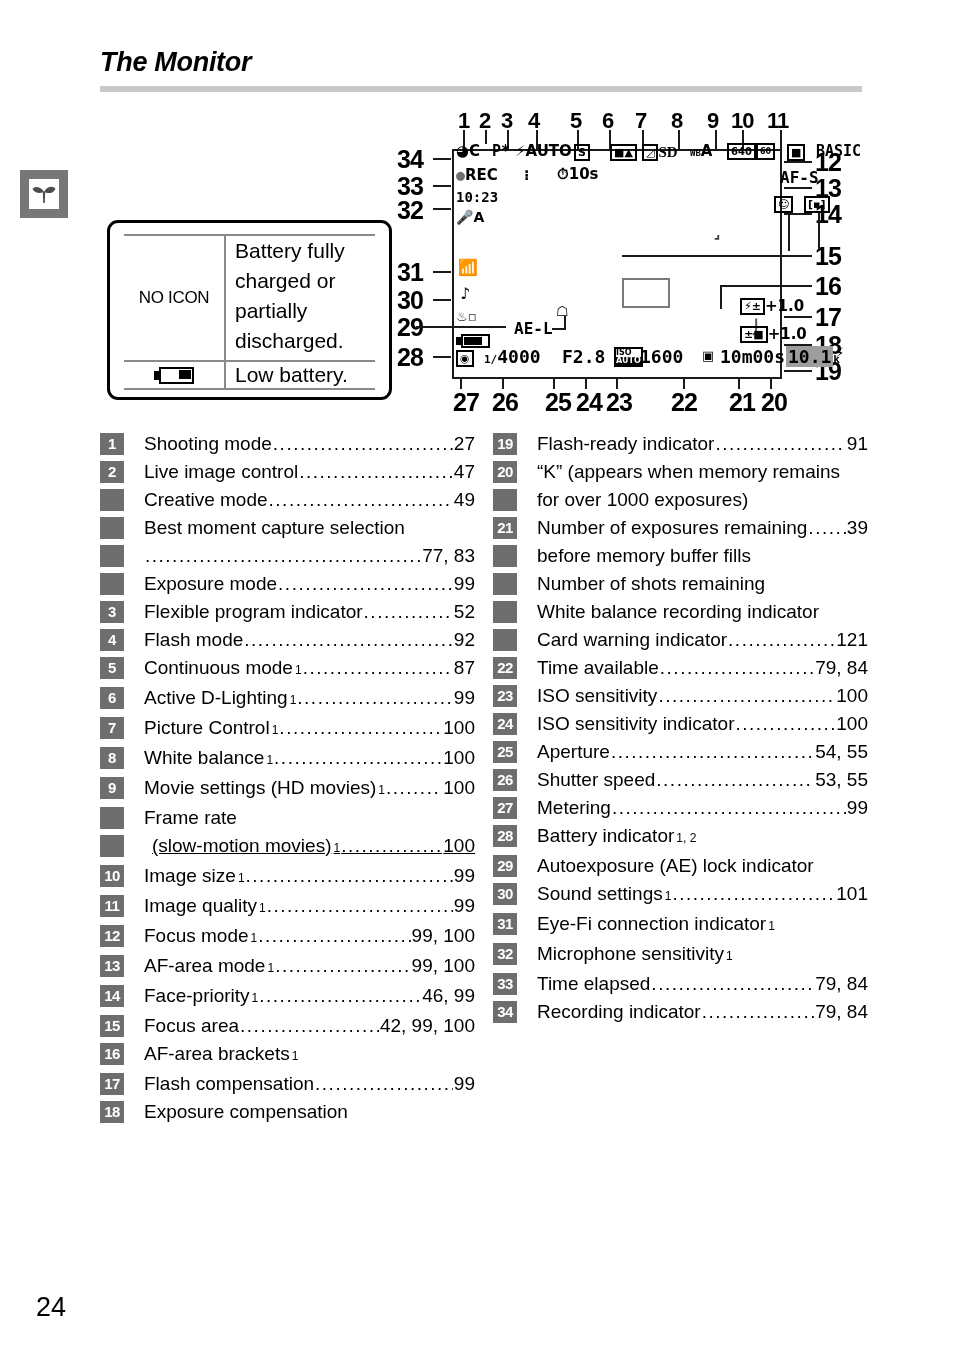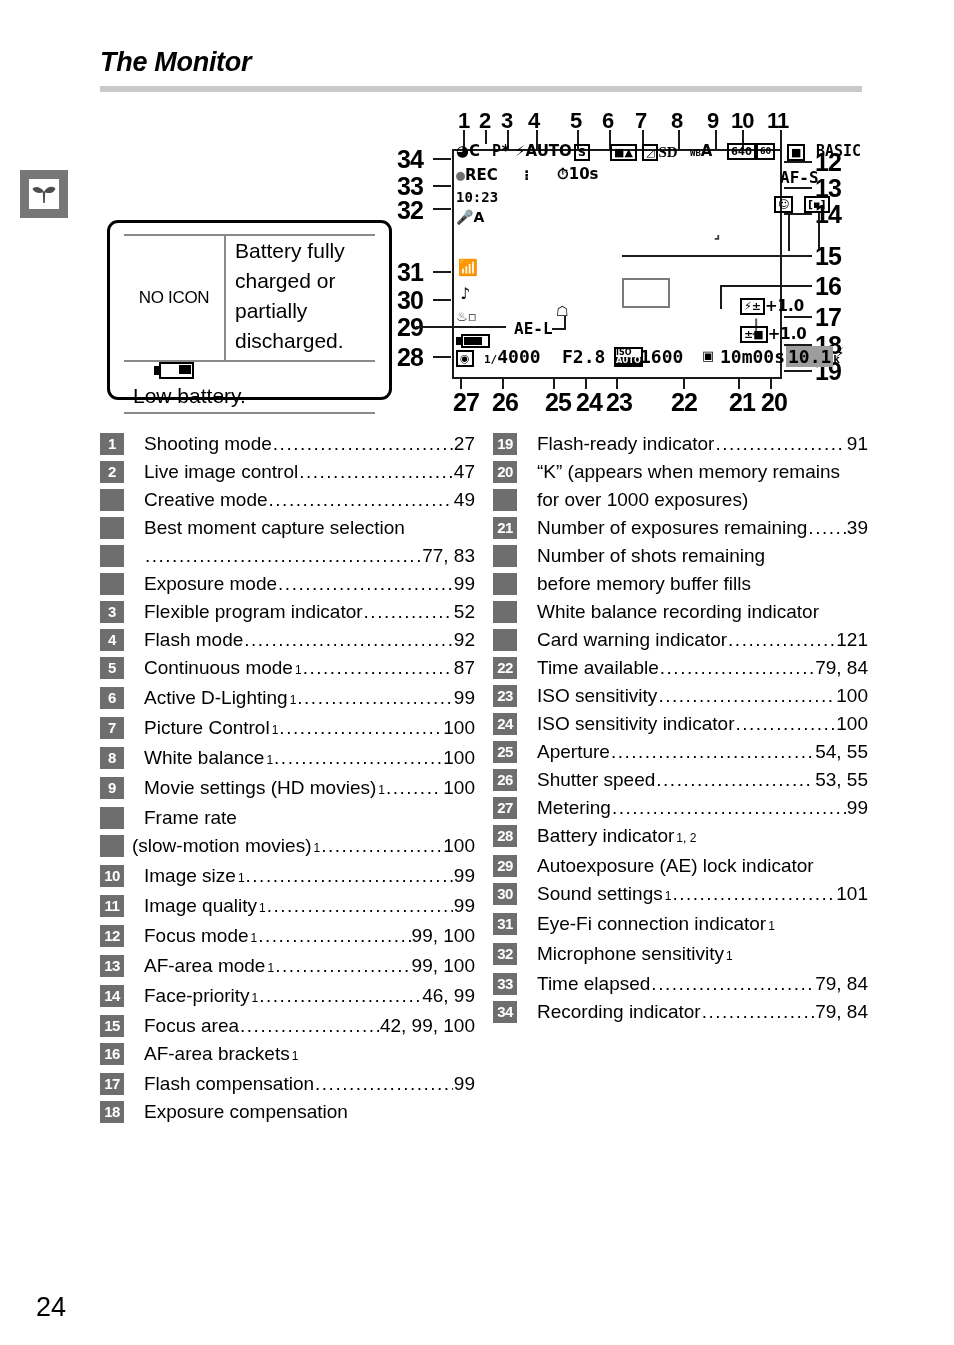--- a/index.html
+++ b/index.html
@@ -76,21 +76,21 @@
     letter-spacing: -0.3px;
   }
   .bb-vline { width: 2px; background: #8a8a8a; }
   .bb-cell-right {
     flex: 1;
     padding-left: 9px;
     font-size: 21px;
     line-height: 30px;
   }
   .bb-row-1 { height: 124px; }
-  .bb-row-2 { height: 50px; flex-direction: column; }
+  .bb-row-2 { height: 26px; }
   .bb-row-2 .bb-cell-right { display:flex; align-items:center; }
 
   .batt-glyph {
     display: inline-block;
     position: relative;
     width: 40px; height: 17px;
   }
   .batt-body {
     position: absolute; left: 5px; top: 0;
     width: 35px; height: 17px;
@@ -194,21 +194,21 @@
     flex: 1 1 auto;
     overflow: hidden;
     white-space: nowrap;
     letter-spacing: 1.5px;
     margin: 0 1px;
     font-size: 19px;
   }
   .pg { white-space: nowrap; }
   .etext.nodots .label { white-space: normal; }
 
-  .row-indent .etext { padding-left: 8px; }
+  .row-indent .etext { padding-left: 28px; text-decoration: underline; }
 
   
   .pageno {
     position: absolute;
     left: 36px;
     bottom: 22px;
     font-size: 27px;
   }
 </style>
 </head>
@@ -686,27 +686,27 @@
         <div class="badge">21</div>
         <div class="etext">
           <span class="label">Number of exposures remaining</span>
           <span class="dots">................................................................................</span>
           <span class="pg">39</span>
         </div>
       </div>
       <div class="entry">
         <div class="badge blank"></div>
         <div class="etext nodots">
+          <span class="label"> before memory buffer fills</span>
+        </div>
+      </div>
+      <div class="entry">
+        <div class="badge blank"></div>
+        <div class="etext nodots">
           <span class="label">Number of shots remaining</span>
-        </div>
-      </div>
-      <div class="entry">
-        <div class="badge blank"></div>
-        <div class="etext nodots">
-          <span class="label"> before memory buffer fills</span>
         </div>
       </div>
       <div class="entry">
         <div class="badge blank"></div>
         <div class="etext nodots">
           <span class="label">White balance recording indicator</span>
         </div>
       </div>
       <div class="entry">
         <div class="badge blank"></div>

